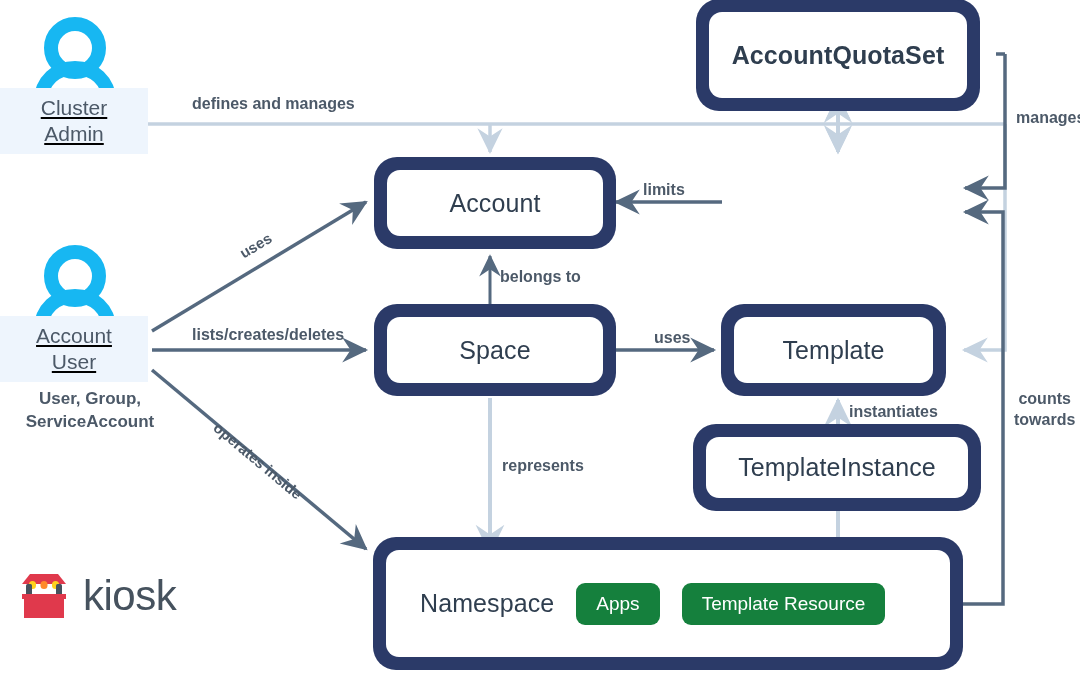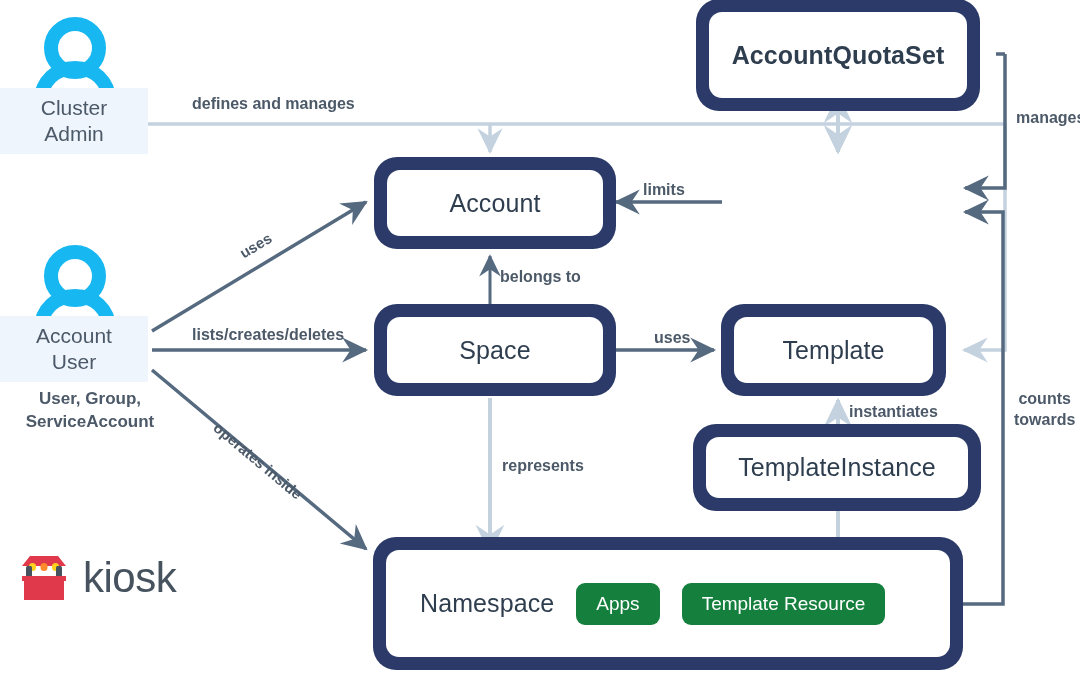--- a/index.html
+++ b/index.html
@@ -69,20 +69,21 @@
   
   .actor {
     position: absolute;
     background: #eef5fd;
     border-radius: 0;
     display: flex;
     flex-direction: column;
     align-items: center;
     justify-content: center;
     box-sizing: border-box;
+    text-decoration: underline;
   }
   .actor .aname {
     color: #4c5968;
     font-size: 21px;
     line-height: 1.22;
     text-align: center;
     white-space: pre-line;
   }
   .person-icon {
     position: absolute;
@@ -277,21 +278,21 @@
 
   <div class="elabel big" style="left:654px; top:328px;">uses</div>
 
   <div class="elabel big" style="left:502px; top:456px;">represents</div>
 
   <div class="elabel big" style="left:849px; top:402px;">instantiates</div>
 
   <div class="elabel big" style="left:1014px; top:389px; text-align:center;">counts
 towards</div>
 
-  <div class="kiosk" style="left:18px; top:552px;">
+  <div class="kiosk" style="left:18px; top:570px;">
     <svg width="52" height="52" viewBox="0 0 52 52">
 
       <path d="M4,14 L12,4 L40,4 L48,14 Z" fill="#e0394c"></path>
 
       <rect x="11" y="11" width="7" height="8" rx="3.5" fill="#ffd21e"></rect>
       <rect x="22.5" y="11" width="7" height="8" rx="3.5" fill="#ff8a2b"></rect>
       <rect x="34" y="11" width="7" height="8" rx="3.5" fill="#ffd21e"></rect>
 
       <rect x="8" y="14" width="6" height="14" rx="1.5" fill="#46525e"></rect>
       <rect x="38" y="14" width="6" height="14" rx="1.5" fill="#46525e"></rect>

